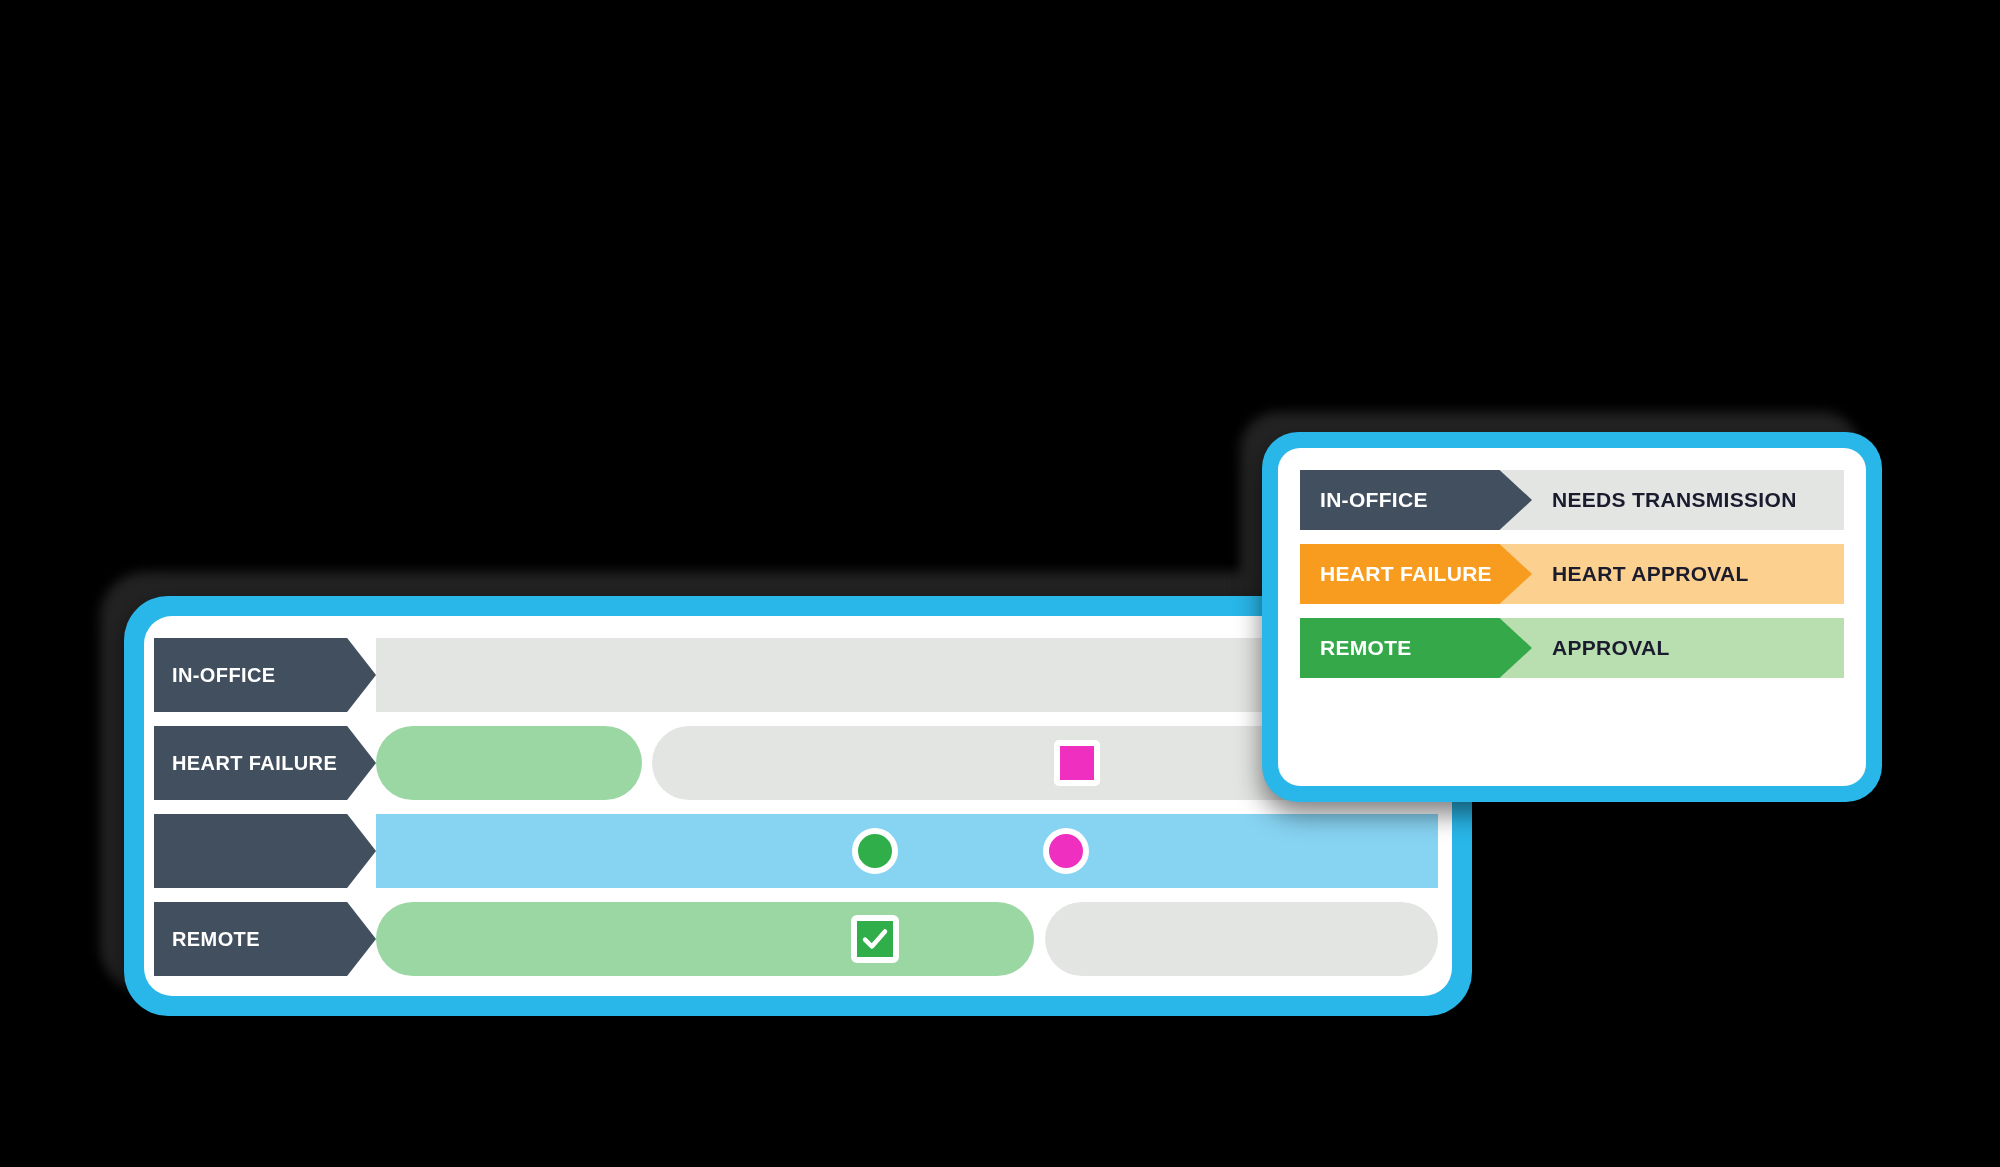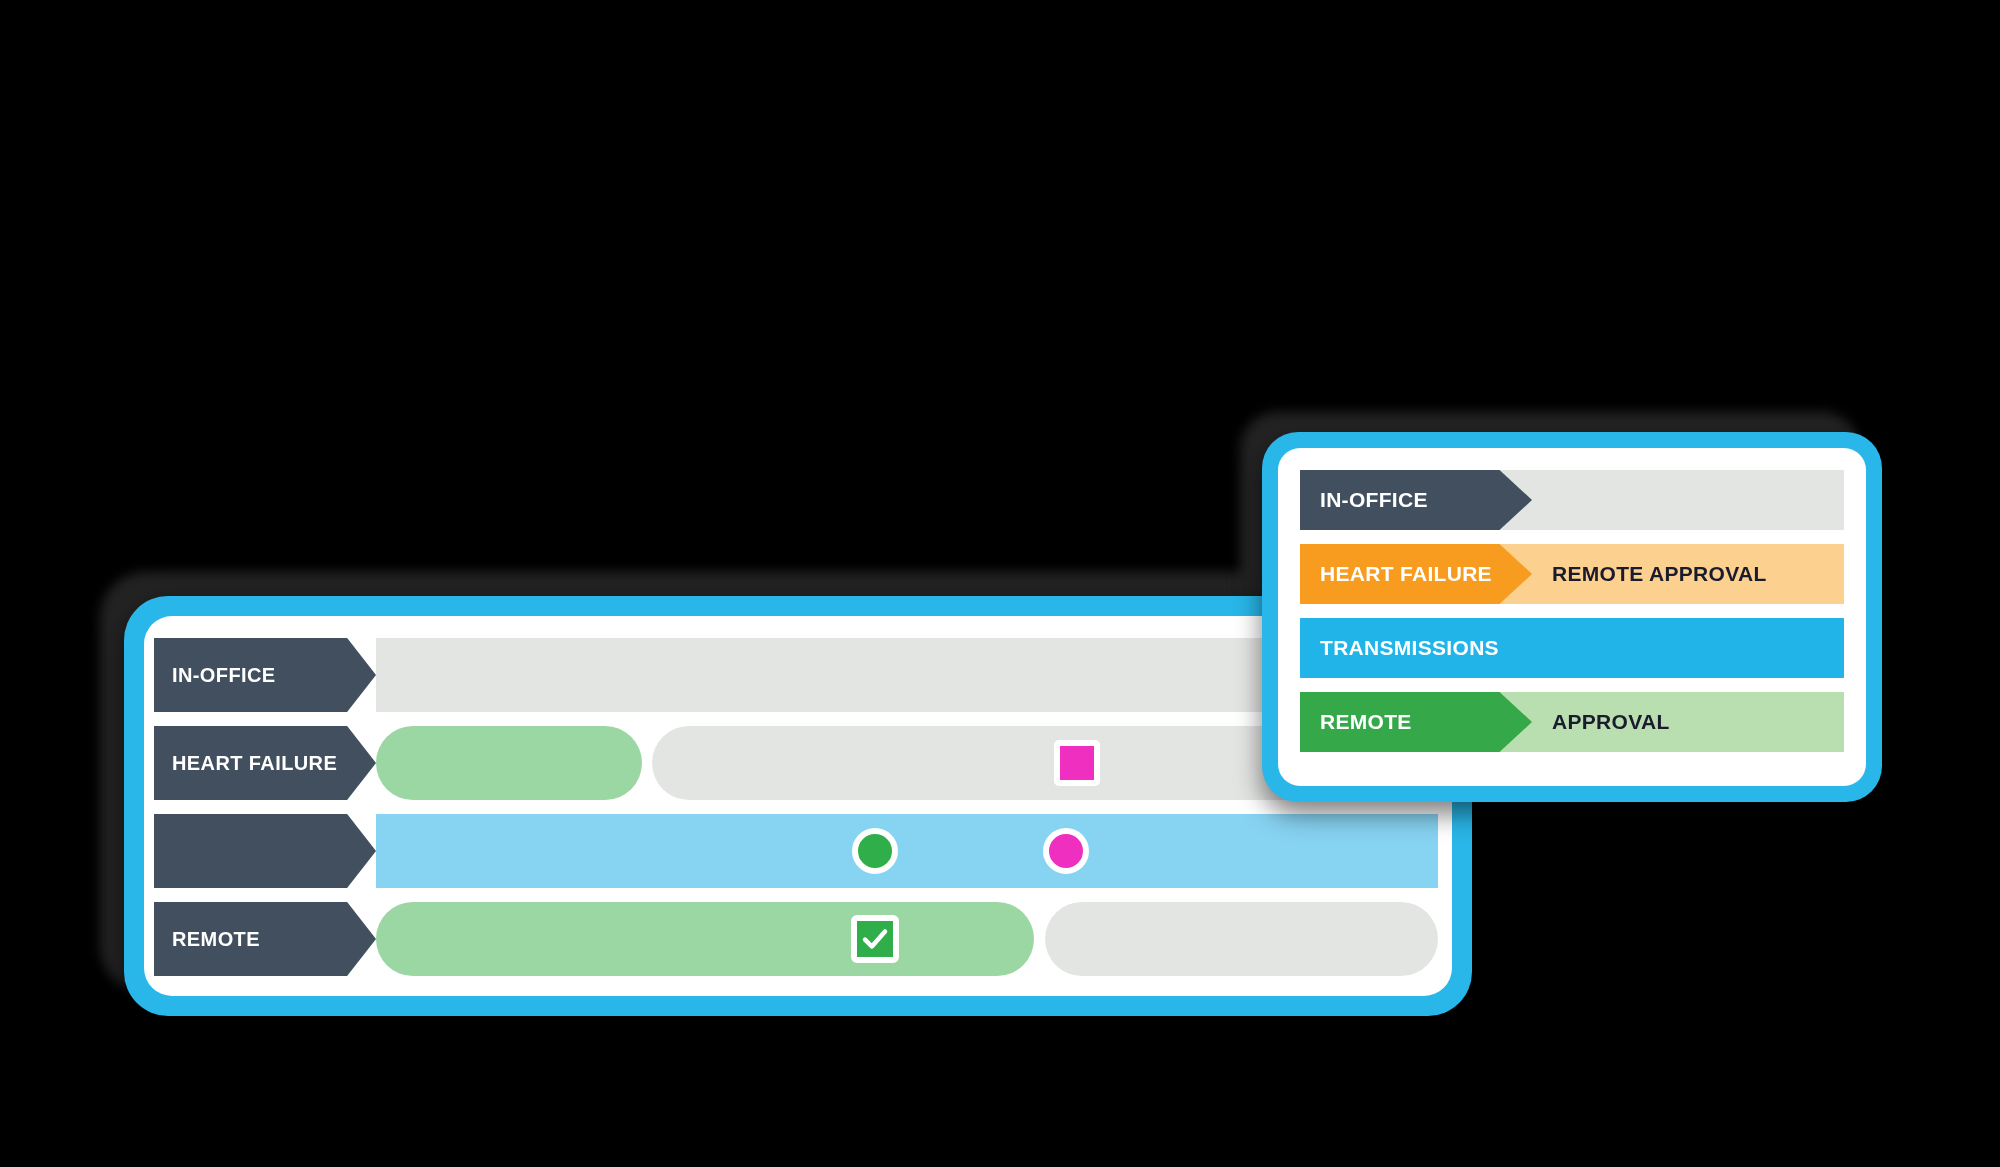--- a/index.html
+++ b/index.html
@@ -188,37 +188,31 @@
 </div>
 
 <div id="legend-card">
   <div id="legend-inner">
 
     <div class="lg-row">
       <div class="lg-bg" style="background:#e3e5e3;"></div>
       <div class="lg-arrow" style="background:#414f5e;">
         <span>IN-OFFICE</span>
       </div>
+      <div class="lg-status">NEEDS TRANSMISSION</div>
     </div>
 
     <div class="lg-row">
       <div class="lg-bg" style="background:#fcd08e;"></div>
       <div class="lg-arrow" style="background:#f89c20;">
         <span>HEART FAILURE</span>
       </div>
-      <div class="lg-status">REMOTE APPROVAL</div>
-    </div>
-
-    <div class="lg-row">
-      <div class="lg-bg" style="background:#21b4e8;"></div>
-      <div class="lg-arrow full" style="background:transparent;">
-        <span>TRANSMISSIONS</span>
-      </div>
-      <div class="lg-status"></div>
-    </div>
+      <div class="lg-status">HEART APPROVAL</div>
+    </div>
+
 
     <div class="lg-row">
       <div class="lg-bg" style="background:#b9dfb0;"></div>
       <div class="lg-arrow" style="background:#35a949;">
         <span>REMOTE</span>
       </div>
       <div class="lg-status">APPROVAL</div>
     </div>
 
   </div>

